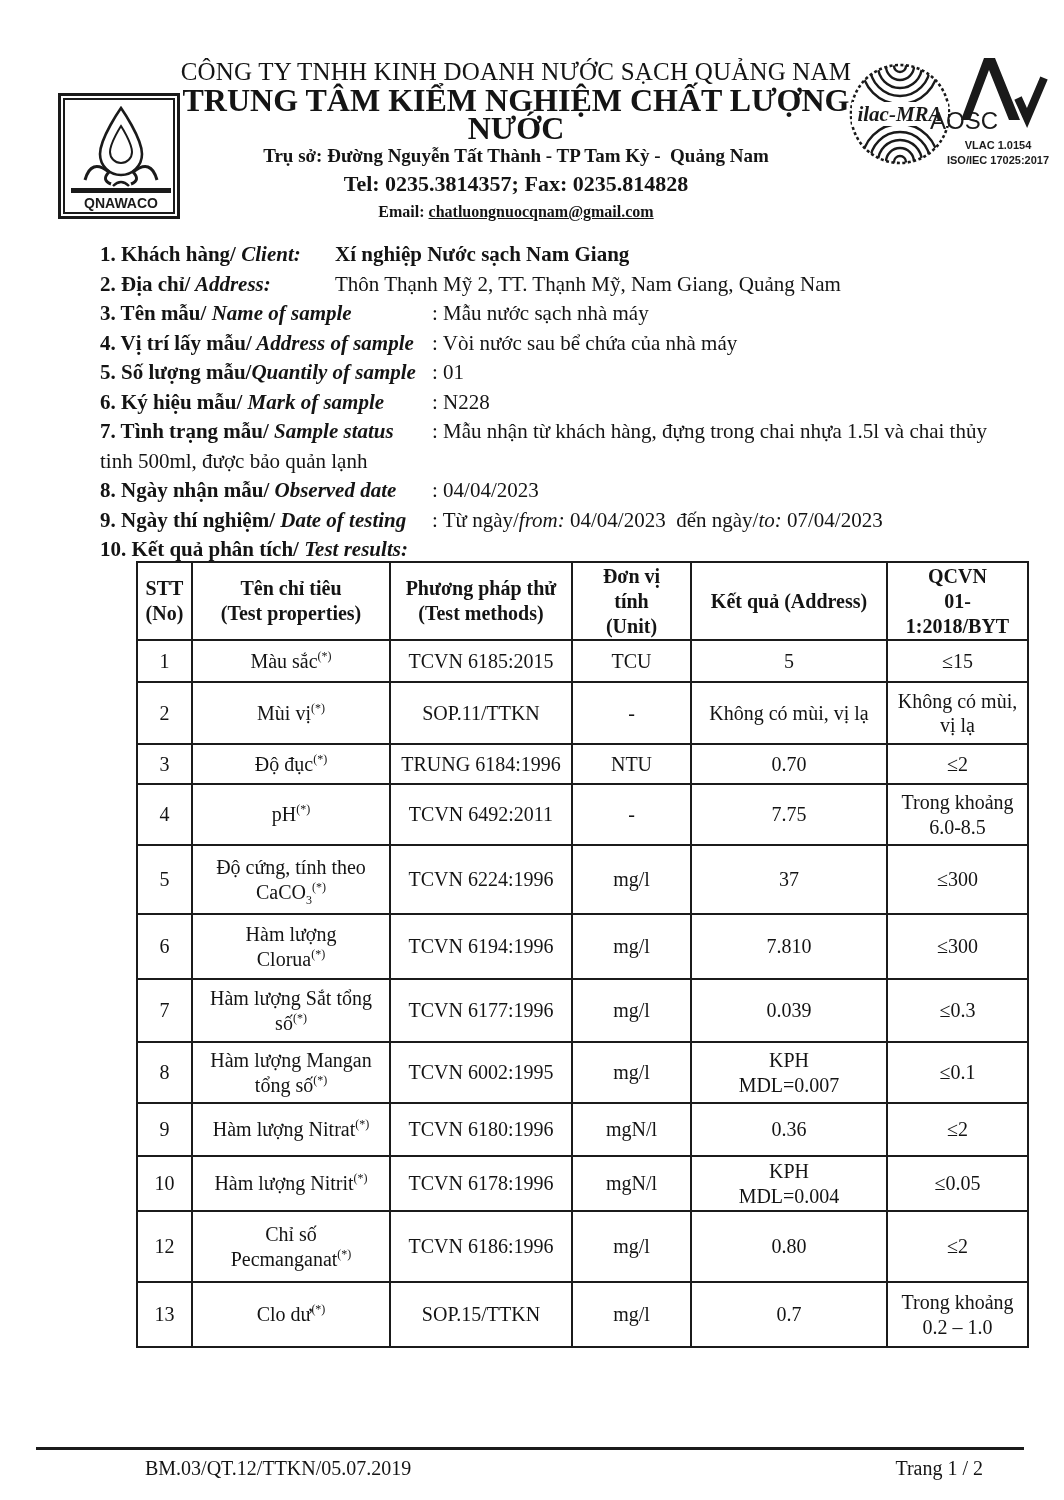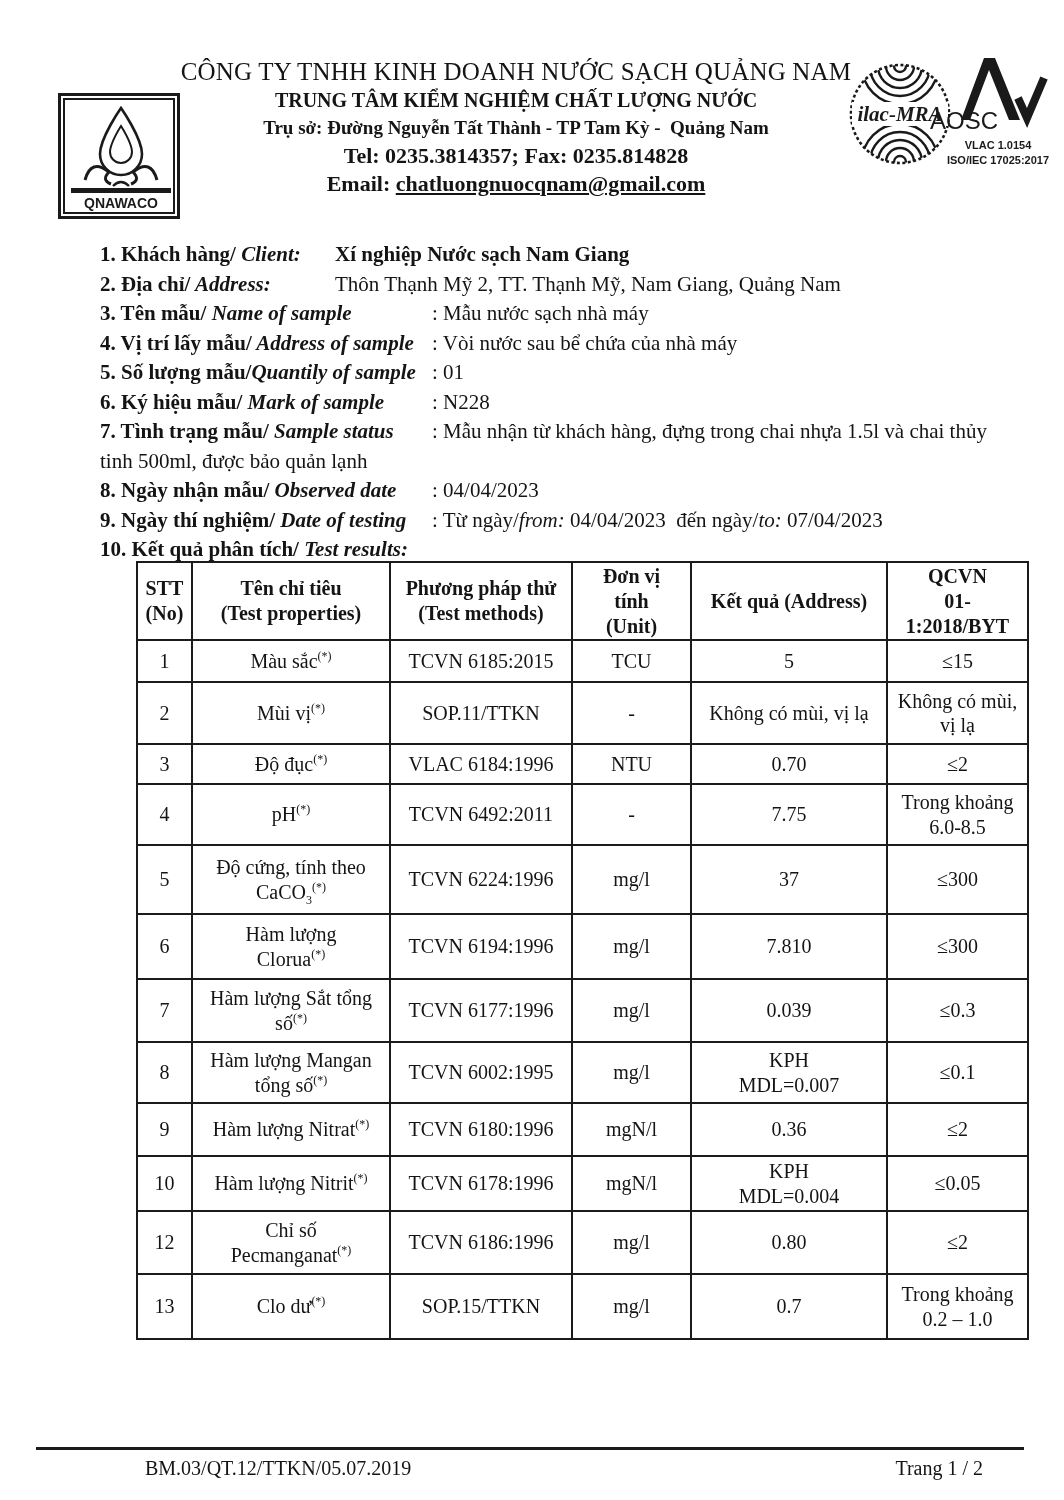--- a/index.html
+++ b/index.html
@@ -7,24 +7,24 @@
     position:relative; width:1064px; height:1500px; margin:0 auto;
     background:#ffffff; color:#141414;
     font-family:"Liberation Serif", serif;
     overflow:hidden;
   }
   .pre { white-space:pre-wrap; }
 
   
   .hdr-center { position:absolute; left:178px; top:57px; width:676px; text-align:center; }
   .hdr-line1 { font-size:25px; line-height:29px; letter-spacing:0.2px; }
-  .hdr-line2 { font-size:20px; line-height:28px; font-weight:bold; }
+  .hdr-line2 { font-size:32px; line-height:28px; font-weight:bold; }
   .hdr-line3 { font-size:19px; line-height:28px; font-weight:bold; }
   .hdr-line4 { font-size:22px; line-height:28px; font-weight:bold; }
-  .hdr-line5 { font-size:22px; line-height:28px; font-weight:bold; }
+  .hdr-line5 { font-size:16px; line-height:28px; font-weight:bold; }
   .email-addr { text-decoration:underline; }
 
   .logo-qnawaco {
     position:absolute; left:58px; top:93px; width:122px; height:126px;
     border:3px solid #1a1a1a; padding:2px; box-sizing:border-box;
   }
   .logo-qnawaco .inner { width:100%; height:100%; border:2px solid #1a1a1a; box-sizing:border-box; }
 
   .logo-ilac { position:absolute; left:848px; top:62px; width:104px; height:104px; }
   .logo-aosc { position:absolute; left:928px; top:52px; width:128px; height:122px; }
@@ -184,21 +184,21 @@
           <td>2</td>
           <td>Mùi vị<sup>(*)</sup></td>
           <td>SOP.11/TTKN</td>
           <td>-</td>
           <td>Không có mùi, vị lạ</td>
           <td>Không có mùi,<br>vị lạ</td>
         </tr>
         <tr style="height: 40px;">
           <td>3</td>
           <td>Độ đục<sup>(*)</sup></td>
-          <td>VLAC 6184:1996</td>
+          <td>TRUNG 6184:1996</td>
           <td>NTU</td>
           <td>0.70</td>
           <td>≤2</td>
         </tr>
         <tr style="height: 61px;">
           <td>4</td>
           <td>pH<sup>(*)</sup></td>
           <td>TCVN 6492:2011</td>
           <td>-</td>
           <td>7.75</td>
@@ -245,21 +245,21 @@
           <td>≤2</td>
         </tr>
         <tr style="height: 55px;">
           <td>10</td>
           <td>Hàm lượng Nitrit<sup>(*)</sup></td>
           <td>TCVN 6178:1996</td>
           <td>mgN/l</td>
           <td>KPH<br>MDL=0.004</td>
           <td>≤0.05</td>
         </tr>
-        <tr style="height: 63px;">
+        <tr style="height: 71px;">
           <td>12</td>
           <td>Chỉ số<br>Pecmanganat<sup>(*)</sup></td>
           <td>TCVN 6186:1996</td>
           <td>mg/l</td>
           <td>0.80</td>
           <td>≤2</td>
         </tr>
         <tr style="height: 65px;">
           <td>13</td>
           <td>Clo dư<sup>(*)</sup></td>

